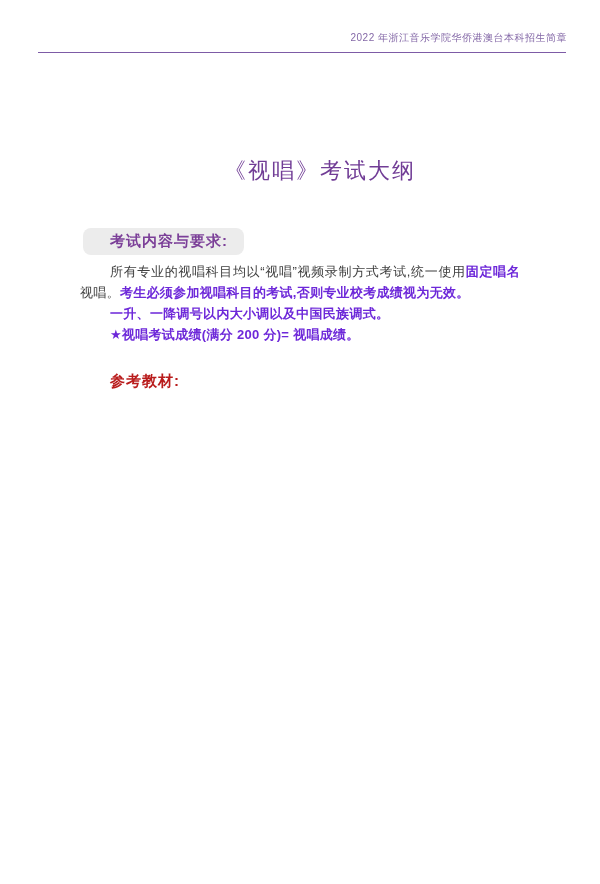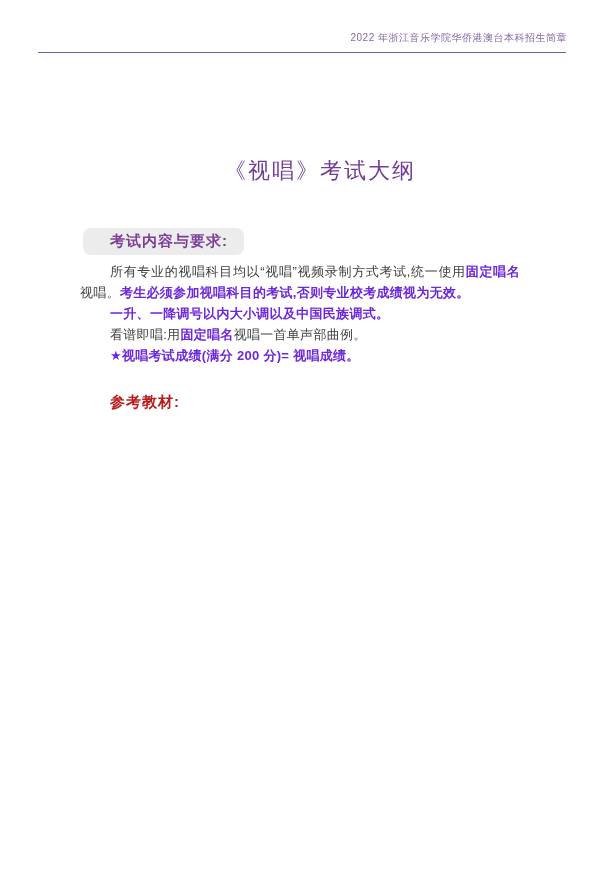--- a/index.html
+++ b/index.html
@@ -75,21 +75,20 @@
 
   <div class="doc-title">《视唱》考试大纲</div>
 
   <div class="content">
 
     <div class="section-heading-1">考试内容与要求:</div>
 
     <div>
         <p><span>所有专业的视唱科目均以“视唱”视频录制方式考试,统一使用</span><span class="seg-b">固定唱名</span><span>视唱。</span><span class="seg-b">考生必须参加视唱科目的考试,否则专业校考成绩视为无效。</span></p>
         <p><span class="seg-b">一升、一降调号以内大小调以及中国民族调式。</span></p>
-        <p><span>看谱即唱:用</span><span class="seg-b">固定唱名</span><span>视唱一首单声部曲例。</span></p>
         <p><span class="seg-b">★视唱考试成绩(满分 200 分)= 视唱成绩。</span></p>
       </div>
 
     <div class="section-heading-2">参考教材:</div>
 
 
   </div>
 
   <div class="page-number">16</div>
 

